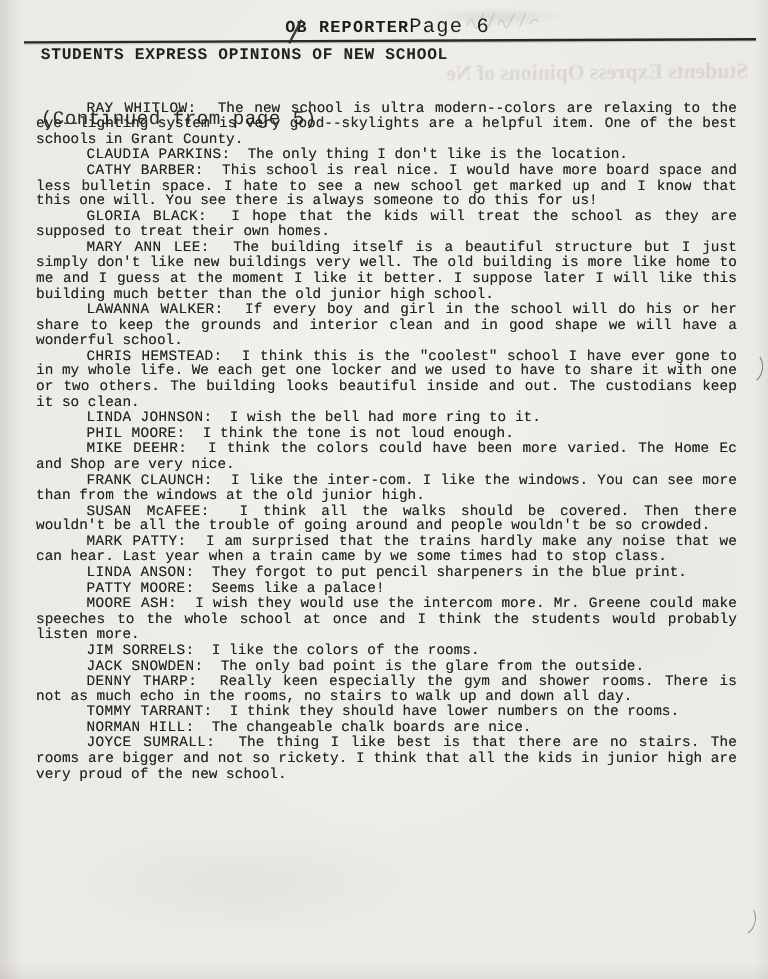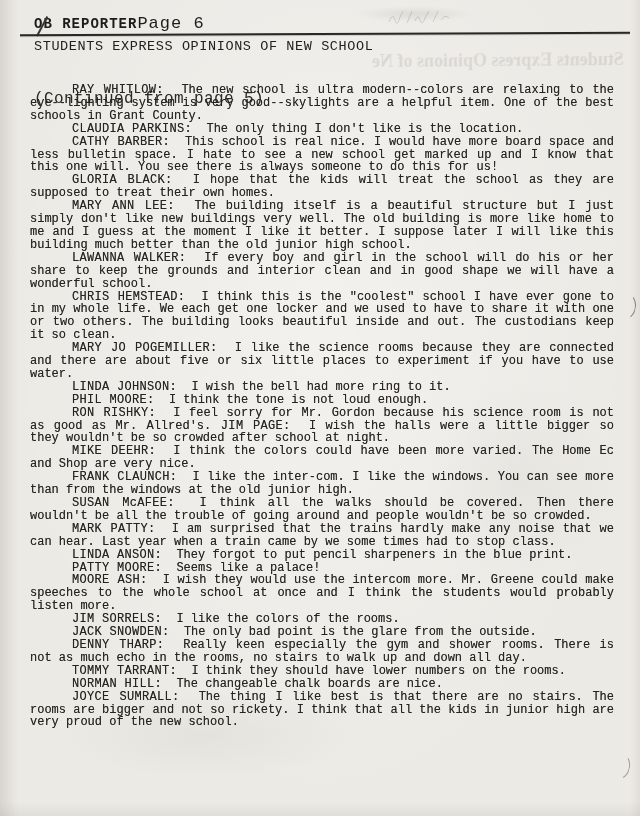--- a/index.html
+++ b/index.html
@@ -13,39 +13,39 @@
     position:absolute;inset:0;
     background:
       radial-gradient(ellipse at 50% 40%, rgba(255,255,255,0.35), rgba(0,0,0,0) 70%),
       linear-gradient(90deg, rgba(120,115,108,0.18) 0, rgba(0,0,0,0) 18px),
       linear-gradient(270deg, rgba(120,115,108,0.10) 0, rgba(0,0,0,0) 10px),
       linear-gradient(0deg, rgba(120,115,108,0.10) 0, rgba(0,0,0,0) 14px),
       #eceae5;
   }
   .header-row{
     position:absolute;top:14px;left:34px;right:28px;
-    display:flex;justify-content:flex-start;align-items:baseline;
+    display:flex;justify-content:center;align-items:baseline;
   }
   .masthead{
     font-size:14px;letter-spacing:1px;font-weight:bold;color:#1e1c1a;
     position:relative;
   }
   .masthead-slash{
     position:absolute;left:-6px;top:-4px;width:14px;height:22px;
     border-right:2px solid #3a3833;transform:rotate(28deg);
   }
   .pageno{font-size:17px;letter-spacing:1px;color:#1e1c1a;}
   .rule{
     position:absolute;top:33px;left:20px;right:10px;height:2px;
     background:#2a2825;transform:rotate(-0.25deg);
     box-shadow:0 1px 0 rgba(0,0,0,0.15);
   }
   .headline{
     position:absolute;top:39px;left:34px;margin:0;
-    font-size:13.5px;font-weight:normal;letter-spacing:0.6px;color:#23211e;
+    font-size:13.5px;font-weight:bold;letter-spacing:0.6px;color:#23211e;
   }
   .continuation{
     position:absolute;top:59px;left:34px;
     font-size:16px;letter-spacing:0.4px;color:#2a2825;margin-top:31px;
   }
   .body-text{
     position:absolute;top:84px;left:30px;width:584px;
     font-size:12px;line-height:12.9px;text-align:justify;
     color:#262421;
     text-shadow:0 0 0.5px rgba(40,36,30,0.55);
@@ -99,24 +99,22 @@
   <div class="continuation">(Continued from page 5)</div>
 
   <div class="body-text" id="paragraphs">
       <p class="para"><span class="speaker">RAY WHITLOW:</span>&nbsp; The new school is ultra modern--colors are relaxing to the eye--lighting system is very good--skylights are a helpful item.  One of the best schools in Grant County.</p>
       <p class="para"><span class="speaker">CLAUDIA PARKINS:</span>&nbsp; The only thing I don't like is the location.</p>
       <p class="para"><span class="speaker">CATHY BARBER:</span>&nbsp; This school is real nice. I would have more board space and less bulletin space.  I hate to see a new school get marked up and I know that this one will.  You see there is always someone to do this for us!</p>
       <p class="para"><span class="speaker">GLORIA BLACK:</span>&nbsp; I hope that the kids will treat the school as they are supposed to treat their own homes.</p>
       <p class="para"><span class="speaker">MARY ANN LEE:</span>&nbsp; The building itself is a beautiful structure but I just simply don't like new buildings very well.  The old building is more like home to me and I guess at the moment I like it better.  I suppose later I will like this building much better than the old junior high school.</p>
       <p class="para"><span class="speaker">LAWANNA WALKER:</span>&nbsp; If every boy and girl in the school will do his or her share to keep the grounds and interior clean and in good shape we will have a wonderful school.</p>
       <p class="para"><span class="speaker">CHRIS HEMSTEAD:</span>&nbsp; I think this is the "coolest" school I have ever gone to in my whole life.  We each get one locker and we used to have to share it with one or two others.  The building looks beautiful inside and out. The custodians keep it so clean.</p>
-      <p class="para"><span class="speaker">MARY JO POGEMILLER:</span>&nbsp; I like the science rooms because they are connected and there are about five or six little places to experiment if you have to use water.</p>
       <p class="para"><span class="speaker">LINDA JOHNSON:</span>&nbsp; I wish the bell had more ring to it.</p>
       <p class="para"><span class="speaker">PHIL MOORE:</span>&nbsp; I think the tone is not loud enough.</p>
-      <p class="para"><span class="speaker">RON RISHKY:</span>&nbsp; I feel sorry for Mr. Gordon because his science room is not as good as Mr. Allred's.<span class="speaker"> JIM PAGE:</span>&nbsp; I wish the halls were a little bigger so they wouldn't be so crowded after school at night.</p>
       <p class="para"><span class="speaker">MIKE DEEHR:</span>&nbsp; I think the colors could have been more varied.  The Home Ec and Shop are very nice.</p>
       <p class="para"><span class="speaker">FRANK CLAUNCH:</span>&nbsp; I like the inter-com.  I like the windows.  You can see more than from the windows at the old junior high.</p>
       <p class="para"><span class="speaker">SUSAN McAFEE:</span>&nbsp; I think all the walks should be covered.  Then there wouldn't be all the trouble of going around and people wouldn't be so crowded.</p>
       <p class="para"><span class="speaker">MARK PATTY:</span>&nbsp; I am surprised that the trains hardly make any noise that we can hear.  Last year when a train came by we some times had to stop class.</p>
       <p class="para"><span class="speaker">LINDA ANSON:</span>&nbsp; They forgot to put pencil sharpeners in the blue print.</p>
       <p class="para"><span class="speaker">PATTY MOORE:</span>&nbsp; Seems like a palace!</p>
       <p class="para"><span class="speaker">MOORE ASH:</span>&nbsp; I wish they would use the intercom more. Mr. Greene could make speeches to the whole school at once and I think the students would probably listen more.</p>
       <p class="para"><span class="speaker">JIM SORRELS:</span>&nbsp; I like the colors of the rooms.</p>
       <p class="para"><span class="speaker">JACK SNOWDEN:</span>&nbsp; The only bad point is the glare from the outside.</p>
       <p class="para"><span class="speaker">DENNY THARP:</span>&nbsp; Really keen especially the gym and shower rooms.  There is not as much echo in the rooms, no stairs to walk up and down all day.</p>

